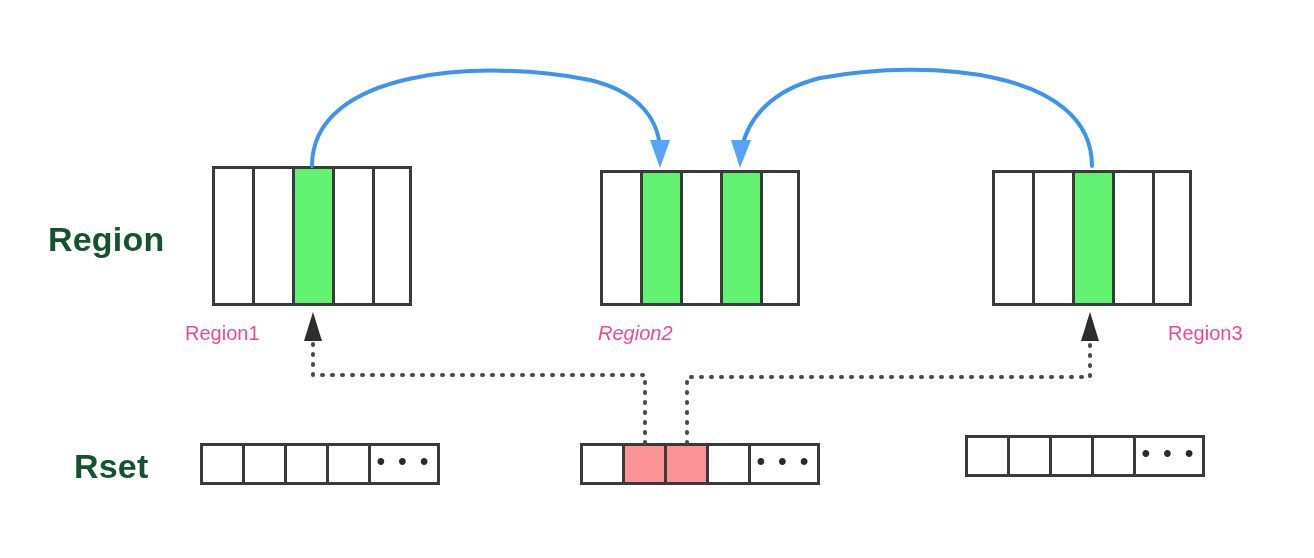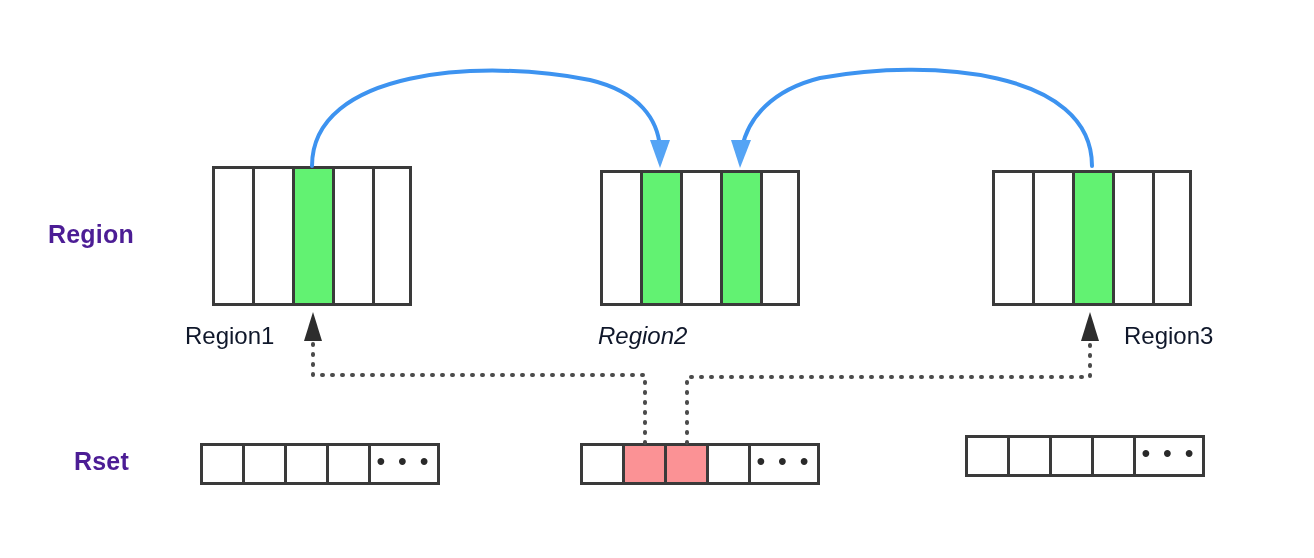--- a/index.html
+++ b/index.html
@@ -15,23 +15,23 @@
     position: relative;
     width: 1314px;
     height: 558px;
     background: #ffffff;
     overflow: hidden;
   }
 
   
   .row-label {
     position: absolute;
-    font-size: 25px;
+    font-size: 34px;
     font-weight: bold;
-    color: #4c1d95;
+    color: #14532d;
     letter-spacing: 0.2px;
     white-space: nowrap;
   }
   #label-region { left: 48px;  top: 220px; }
   #label-rset   { left: 74px;  top: 447px; }
 
   
   .region-box {
     position: absolute;
     display: flex;
@@ -43,27 +43,27 @@
     box-sizing: border-box;
     border-right: 3px solid #3a3a3a;
     background: #ffffff;
   }
   .region-cell:last-child { border-right: none; }
   .region-cell.hl { background: #62f272; }
 
   
   .region-caption {
     position: absolute;
-    font-size: 24px;
-    color: #0f172a;
+    font-size: 20px;
+    color: #ec4899;
     white-space: nowrap;
   }
   #caption-region1 { left: 185px; top: 322px; }
   #caption-region2 { left: 598px; top: 322px; font-style: italic; }
-  #caption-region3 { left: 1124px; top: 322px; }
+  #caption-region3 { left: 1168px; top: 322px; }
 
   
   .rset-box {
     position: absolute;
     display: flex;
     box-sizing: border-box;
     border: 3px solid #3a3a3a;
     background: #ffffff;
   }
   .rset-cell {

